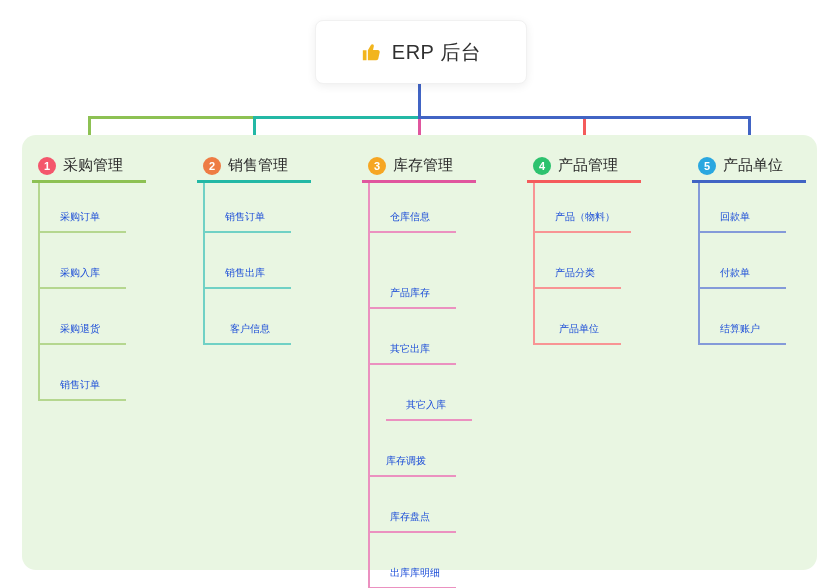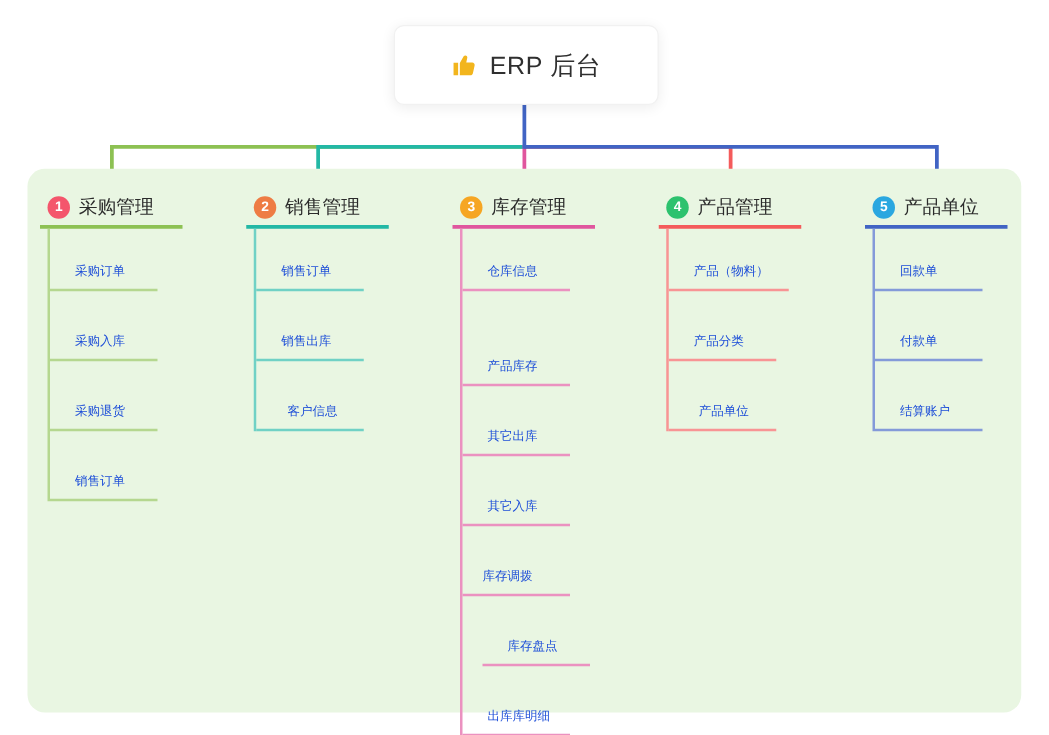--- a/index.html
+++ b/index.html
@@ -117,27 +117,27 @@
     <div class="branch-items" style="border-left-color: rgb(235, 145, 192); text-align: right;">
           <div class="branch-item" style="border-bottom-color: rgb(235, 145, 192);">
             <span>仓库信息</span>
           </div>
           <div class="branch-item" style="border-bottom-color: rgb(235, 145, 192); margin-top: 20px;">
             <span>产品库存</span>
           </div>
           <div class="branch-item" style="border-bottom-color: rgb(235, 145, 192);">
             <span>其它出库</span>
           </div>
-          <div class="branch-item" style="border-bottom-color: rgb(235, 145, 192);">
+          <div class="branch-item" style="border-bottom-color: rgb(235, 145, 192); margin-left: 16px;">
             <span>其它入库</span>
           </div>
           <div class="branch-item" style="border-bottom-color: rgb(235, 145, 192); padding-left: 16px;">
             <span>库存调拨</span>
           </div>
-          <div class="branch-item" style="border-bottom-color: rgb(235, 145, 192); margin-left: 16px;">
+          <div class="branch-item" style="border-bottom-color: rgb(235, 145, 192);">
             <span>库存盘点</span>
           </div>
           <div class="branch-item" style="border-bottom-color: rgb(235, 145, 192);">
             <span>出库库明细</span>
           </div>
         </div>
   </div>
       <div class="branch" style="left: 505px;">
     <div class="branch-header" style="border-bottom-color: rgb(244, 91, 91); width: 114px;">
       <span class="badge" style="background: rgb(45, 194, 110);">4</span>

